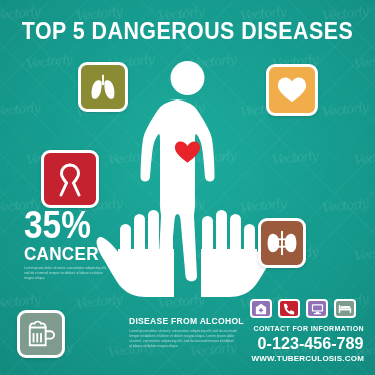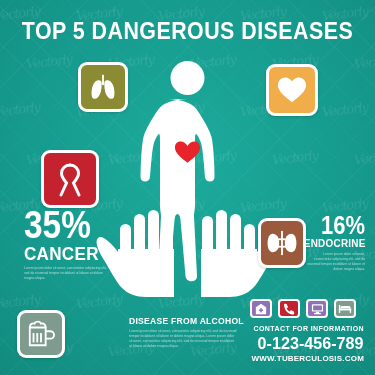--- a/index.html
+++ b/index.html
@@ -224,25 +224,20 @@
     <svg width="30" height="26" viewBox="0 0 32 28">
       <path fill="#fff" d="M13,14 c0,6 -3,10 -7,10 c-3.4,0 -5.5,-4 -5.5,-10
                            c0,-6 2.1,-10 5.5,-10 c4,0 7,4 7,10 z"></path>
       <path fill="#fff" d="M19,14 c0,6 3,10 7,10 c3.4,0 5.5,-4 5.5,-10
                            c0,-6 -2.1,-10 -5.5,-10 c-4,0 -7,4 -7,10 z"></path>
       <rect x="15" y="1" width="2" height="26" fill="#fff"></rect>
       <rect x="11" y="9" width="10" height="2" fill="#fff"></rect>
       <rect x="11" y="17" width="10" height="2" fill="#fff"></rect>
     </svg>
   </div>
-  <div class="blk ralign" style="right:10px;top:214px;width:68px;">
-    <div class="pct right" style="font-size:25px;">16%</div>
-    <div class="dname right" style="font-size:11px;margin-top:1px;">ENDOCRINE</div>
-    <div class="body" style="margin-top:3px;margin-left:auto;width:60px;text-align:right;">Lorem ipsum dolor sit amet, consectetur adipiscing elit, sed do eiusmod tempor incididunt ut labore et dolore magna aliqua.</div>
-  </div>
 
   <div class="tile" style="left:17px;top:310px;width:48px;height:48px;background:#7f9b8e;">
     <svg width="30" height="28" viewBox="0 0 32 30">
       <path fill="none" stroke="#fff" stroke-width="2" d="M4,8 h17 v19 h-17 z"></path>
       <path fill="none" stroke="#fff" stroke-width="2" d="M21,12 h5 a3,3 0 0 1 0,8 h-5"></path>
       <path fill="none" stroke="#fff" stroke-width="2" d="M4,8 c0,-4 3,-5 5,-4 c1,-3 6,-3 7,0 c3,-1 5,1 5,4"></path>
       <rect x="7" y="14" width="2" height="10" fill="#fff"></rect>
       <rect x="11" y="14" width="2" height="10" fill="#fff"></rect>
       <rect x="15" y="14" width="2" height="10" fill="#fff"></rect>
     </svg>

